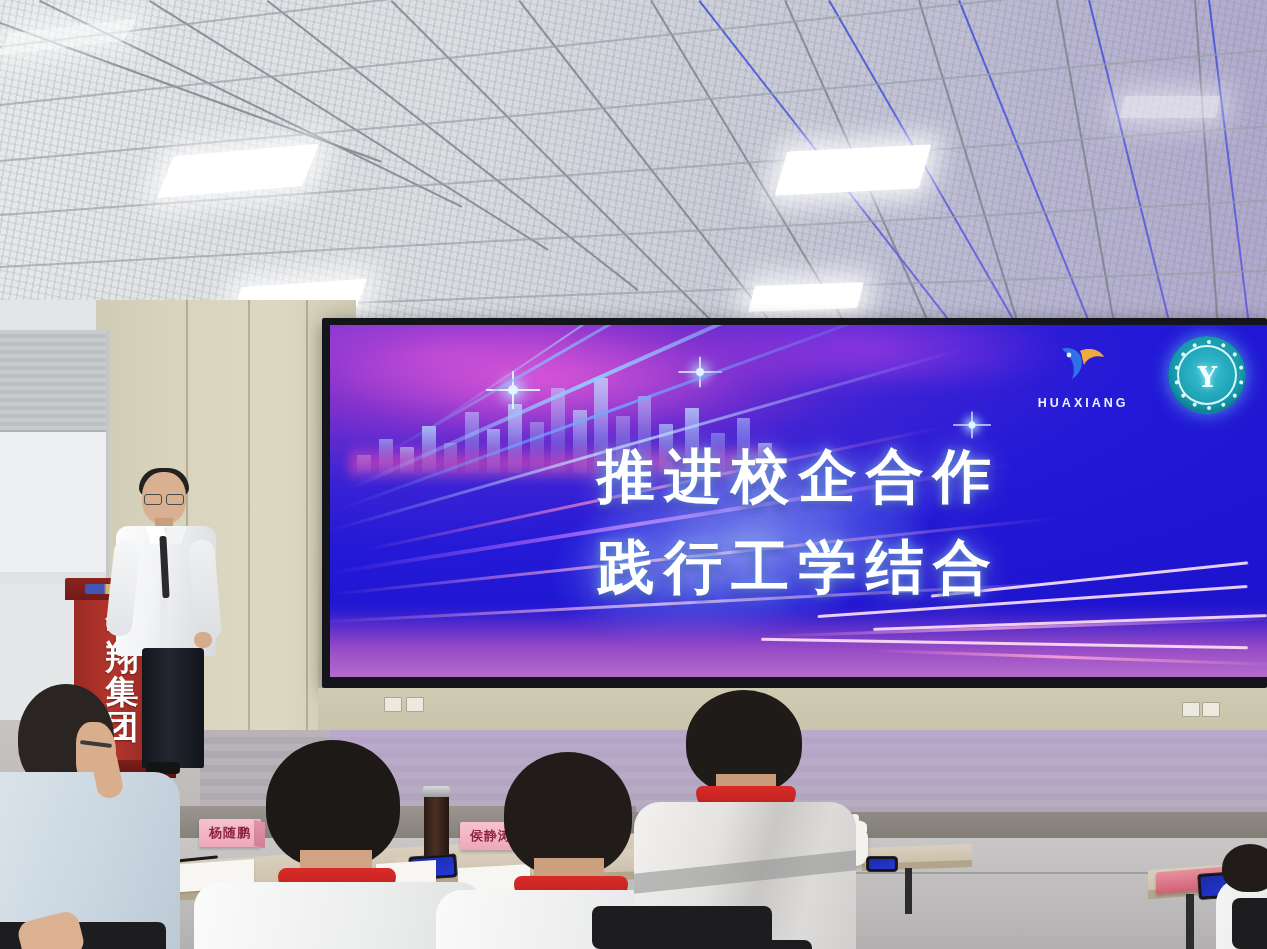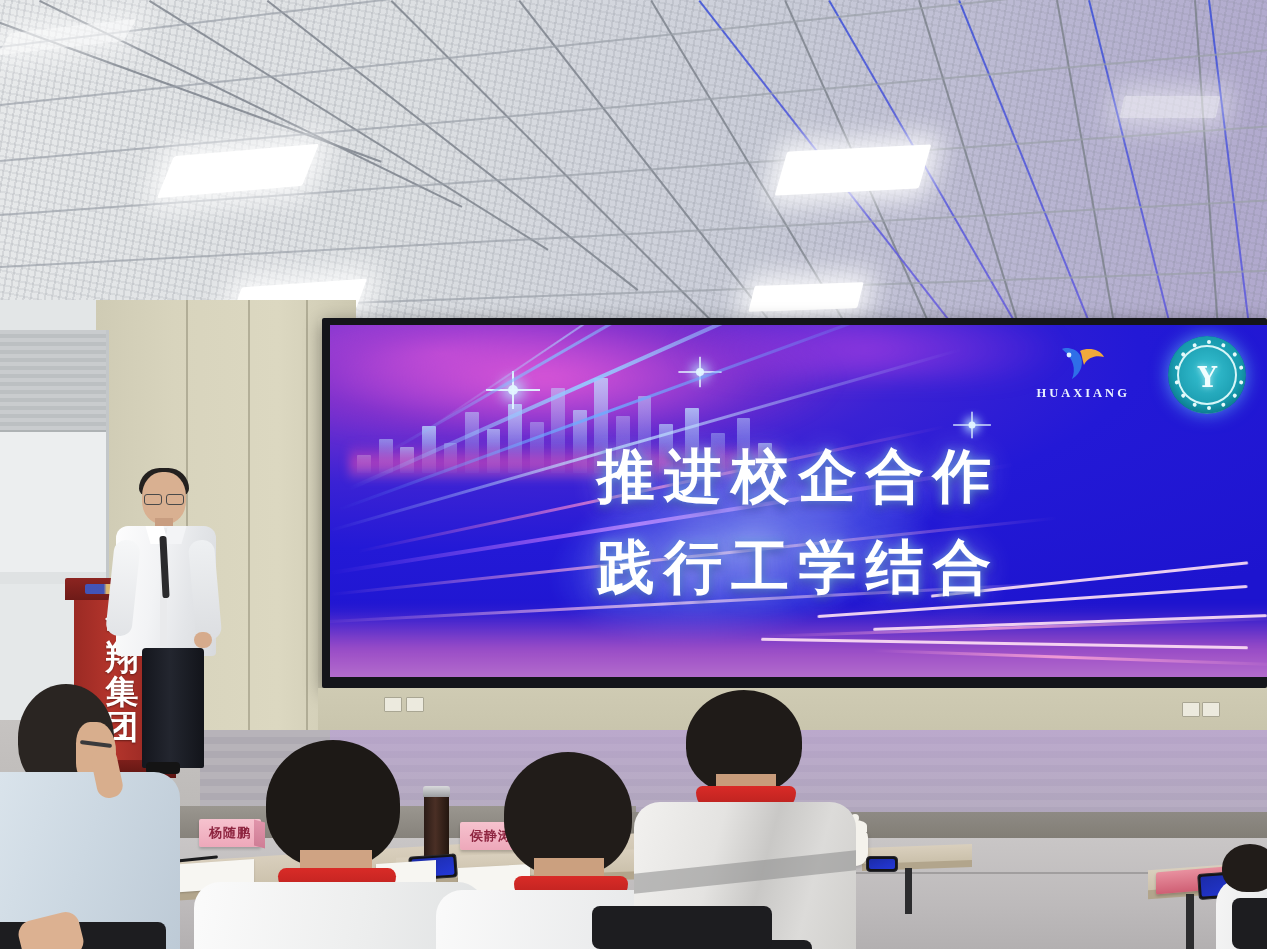--- a/index.html
+++ b/index.html
@@ -82,21 +82,21 @@
   
   .s-title{position:absolute;left:0;right:0;text-align:center;color:#fff;
     font-family:"DejaVu Serif",serif;font-weight:700;letter-spacing:.16em;
     text-shadow:0 0 10px rgba(120,180,255,.9),0 3px 10px rgba(20,20,120,.85),0 0 28px rgba(255,255,255,.45);}
   .s-title.l1{top:32%;font-size:58px;}
   .s-title.l2{top:58%;font-size:58px;}
 
   
   .hx-logo{position:absolute;right:14.5%;top:5%;width:96px;text-align:center;}
   .hx-mark{position:relative;width:54px;height:40px;margin:0 auto;}
-  .hx-word{color:#eaf2ff;font-size:12.5px;letter-spacing:.24em;font-weight:700;margin-top:3px;font-family:Liberation Serif, serif;}
+  .hx-word{color:#eaf2ff;font-size:12.5px;letter-spacing:.24em;font-weight:700;margin-top:13px;}
   .school-logo{position:absolute;right:2.2%;top:3.2%;width:78px;height:78px;border-radius:50%;
     background:radial-gradient(circle at 50% 45%,#2fb6c8 0%,#179aae 58%,#0d7f92 72%,#bfe9ef 78%,#149db0 86%,#e8f7fa 100%);
     box-shadow:0 0 18px rgba(120,240,255,.55);}
   .school-inner{position:absolute;inset:9px;border-radius:50%;border:2px solid rgba(235,255,255,.9);
     background:radial-gradient(circle at 50% 45%,#37c3d4,#1594a8);}
   .school-ring-text{position:absolute;inset:0;}
   .school-ring-text i{position:absolute;left:50%;top:4px;width:4px;height:4px;border-radius:50%;
     background:rgba(240,255,255,.95);transform-origin:50% 35px;}
   .school-glyph{position:absolute;left:50%;top:52%;transform:translate(-50%,-50%);
     color:#f2feff;font-size:27px;font-family:"DejaVu Serif",serif;font-weight:700;

